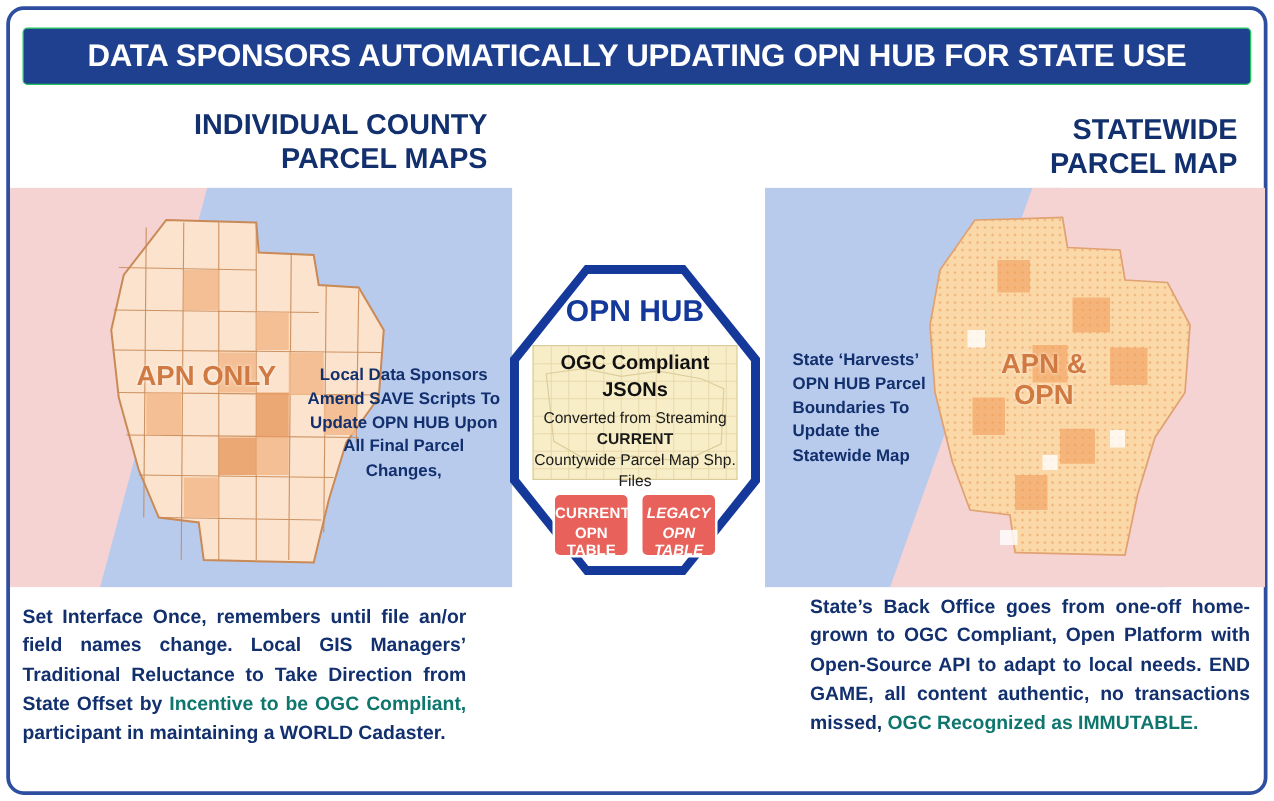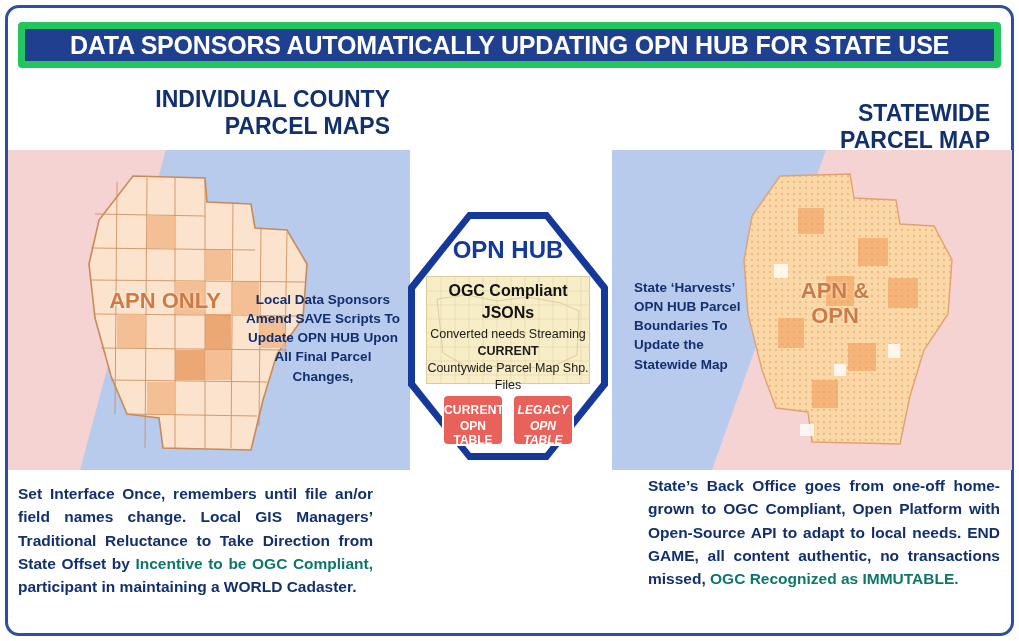--- a/index.html
+++ b/index.html
@@ -29,21 +29,21 @@
     box-sizing: border-box;
     background: #ffffff;
   }
   .title-bar {
     position: absolute;
     left: 18px;
     top: 22px;
     width: 983px;
     height: 46px;
     background: #1f3f8f;
-    border: 7px solid #22c55e;
+    border: 1px solid #22c55e;
     border-radius: 4px;
     display: flex;
     align-items: center;
     justify-content: center;
     box-sizing: border-box;
   }
   .title-bar span {
     color: #ffffff;
     font-size: 25px;
     font-weight: bold;
@@ -58,21 +58,21 @@
     font-weight: bold;
     line-height: 1.18;
   }
   #heading-left {
     left: 30px;
     top: 86px;
     width: 360px;
   }
   #heading-right {
     left: 640px;
-    top: 100px;
+    top: 90px;
     width: 350px;
   }
 
   
   .band {
     position: absolute;
     pointer-events: none;
   }
   .band-pink-left {
     left: 8px; top: 150px;
@@ -336,21 +336,21 @@
         <g stroke="#d9c48e" stroke-width="0.7" fill="none">
           <path d="M0 14 H164 M0 28 H164 M0 42 H164 M0 56 H164 M0 70 H164 M0 84 H164 M0 98 H164"></path>
           <path d="M14 0 V108 M28 0 V108 M42 0 V108 M56 0 V108 M70 0 V108 M84 0 V108 M98 0 V108 M112 0 V108 M126 0 V108 M140 0 V108 M154 0 V108"></path>
         </g>
         <path d="M10 22 L40 18 L70 24 L100 20 L134 26 L152 34 L150 78 L120 92 L80 88 L44 92 L16 76 Z" fill="none" stroke="#c9b479" stroke-width="1"></path>
       </svg>
     </div>
 
     <div class="hub-panel-text">
       <span class="l1">OGC Compliant JSONs</span>
-      <span>Converted needs Streaming </span><span class="strong">CURRENT</span><br>
+      <span>Converted from Streaming </span><span class="strong">CURRENT</span><br>
       <span>Countywide Parcel Map Shp. Files</span>
     </div>
 
     <div class="table-btn" id="btn-current">
       <span class="t1">CURRENT</span>
       <span class="t2">OPN TABLE</span>
     </div>
     <div class="table-btn" id="btn-legacy">
       <span class="t1">LEGACY</span>
       <span class="t2">OPN TABLE</span>

